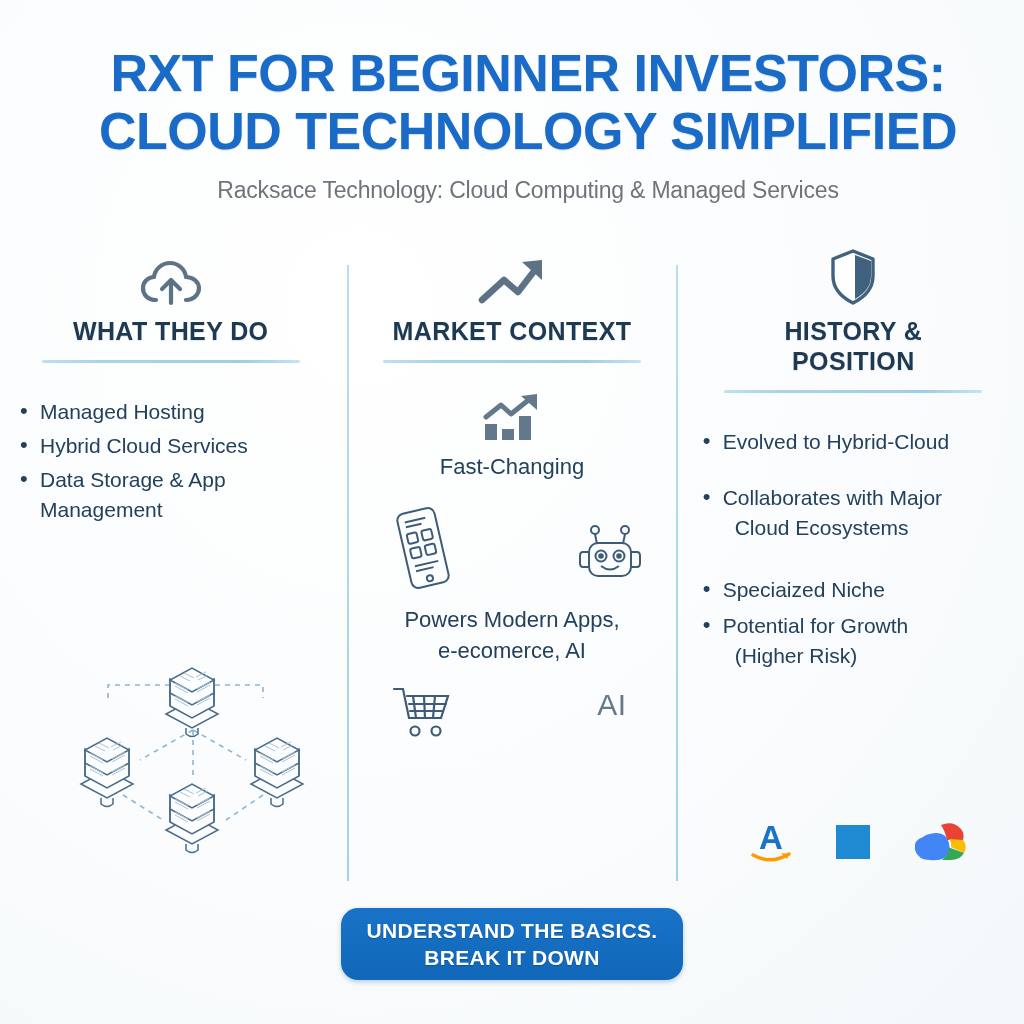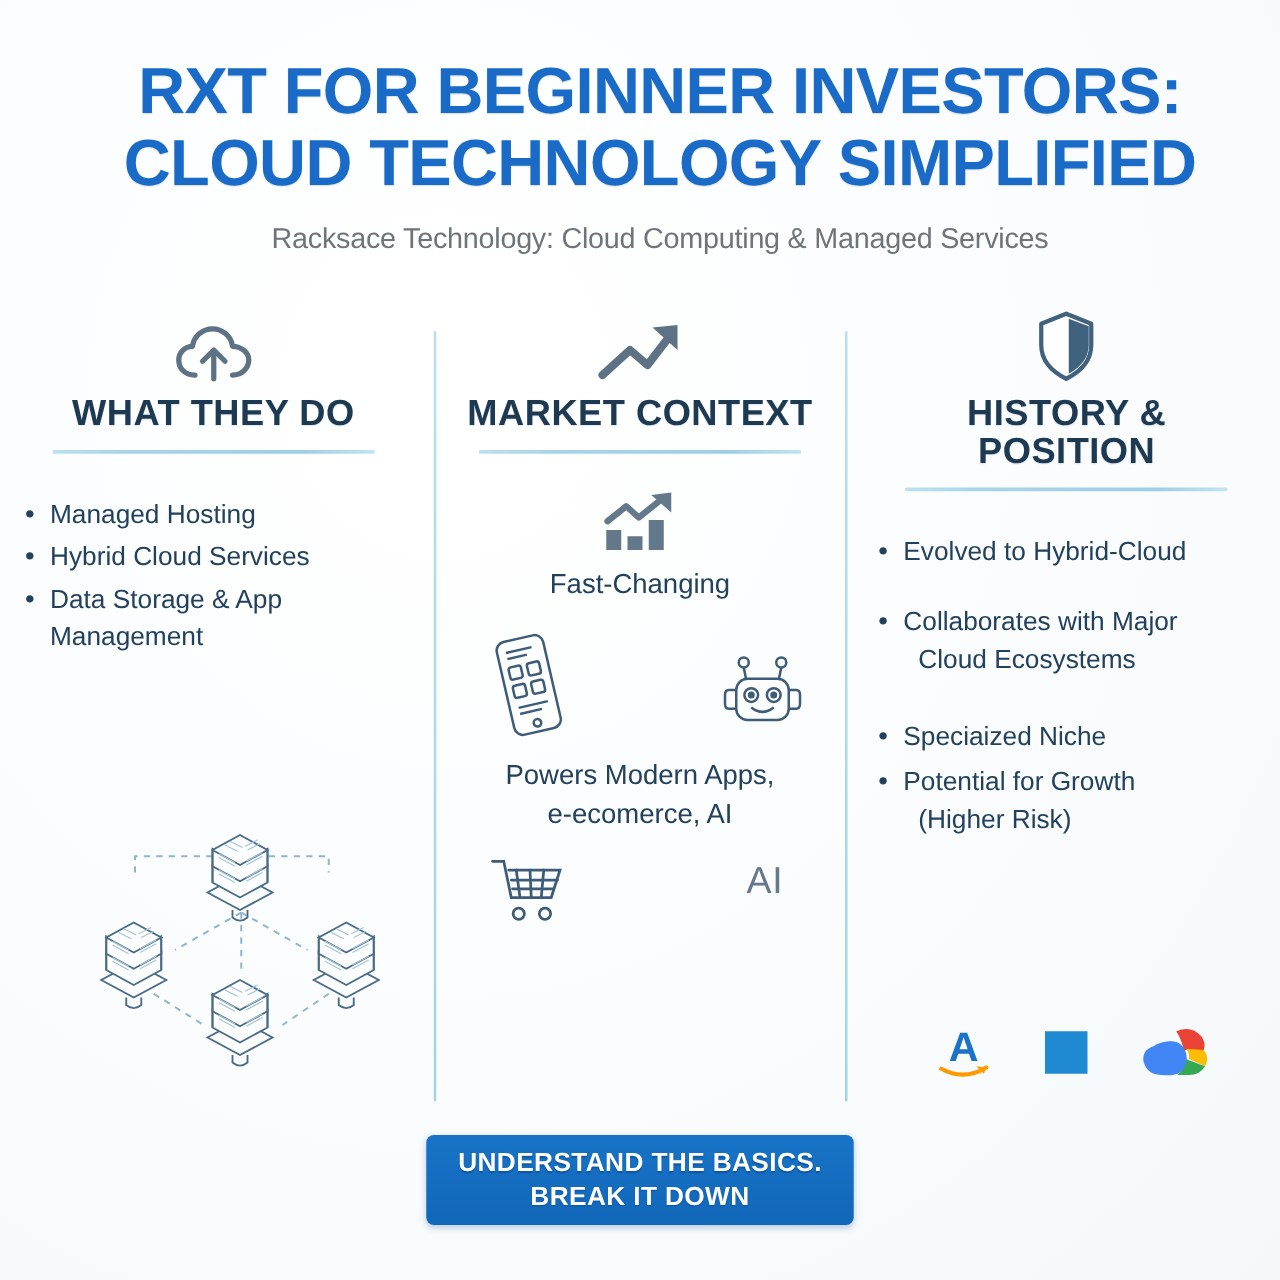--- a/index.html
+++ b/index.html
@@ -79,21 +79,21 @@
     display: flex;
     align-items: flex-end;
     justify-content: center;
   }
   .col-icon svg { display: block; }
 
   .col-title {
     margin-top: 10px;
     text-align: center;
     font-weight: bold;
-    font-size: 29px;
+    font-size: 25px;
     line-height: 30px;
     letter-spacing: 0.4px;
     color: #1d3a52;
     text-shadow: 0 1px 1px rgba(30,60,90,0.12);
   }
   .col-underline {
     margin: 14px auto 0 auto;
     height: 3px;
     width: 258px;
     border-radius: 2px;
@@ -200,21 +200,21 @@
   }
   .logo-box { display: flex; align-items: center; justify-content: center; }
 
   
   #cta {
     position: absolute;
     left: 341px;
     top: 908px;
     width: 342px;
     height: 72px;
-    border-radius: 6px;
+    border-radius: 17px;
     background: linear-gradient(to bottom, #1873c8 0%, #1167b8 100%);
     box-shadow: 0 2px 5px rgba(18,80,150,0.28);
     display: flex;
     flex-direction: column;
     align-items: center;
     justify-content: center;
     cursor: pointer;
   }
   #cta .cta-line {
     color: #ffffff;

